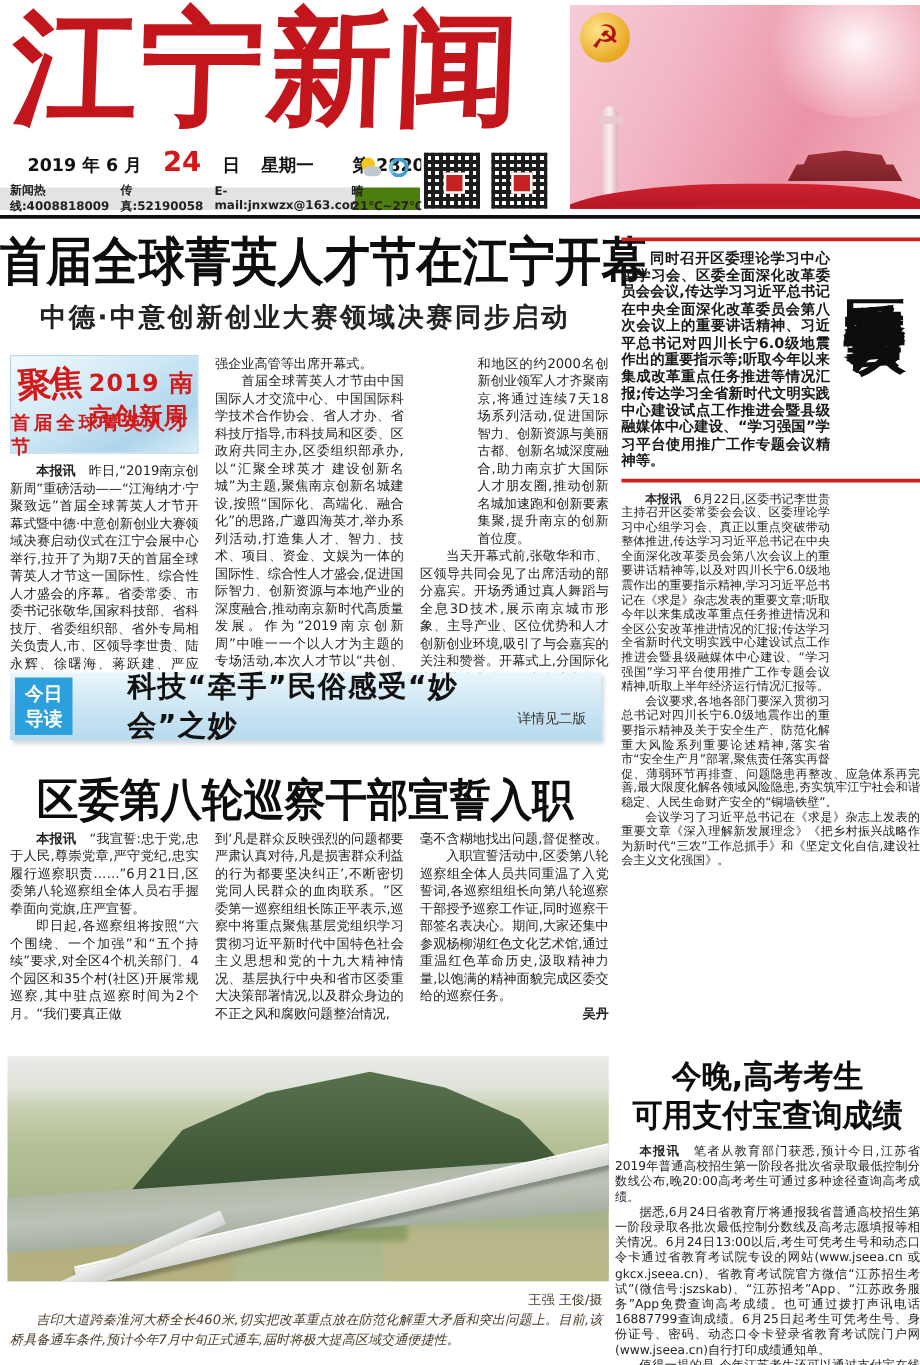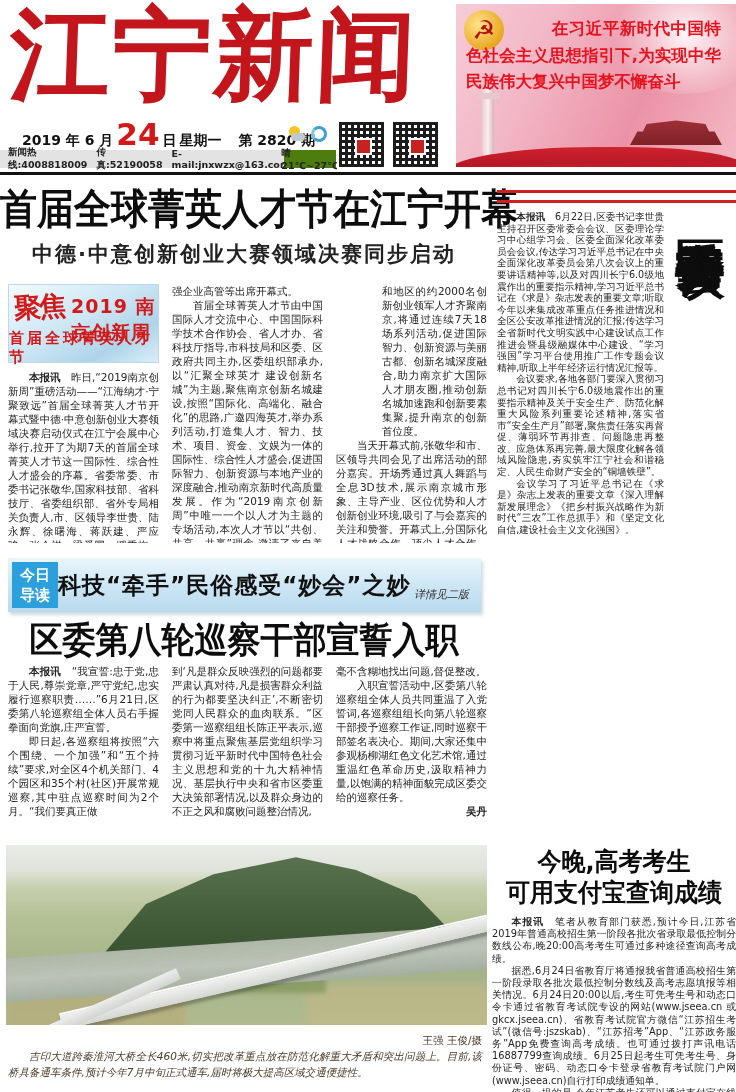--- a/index.html
+++ b/index.html
@@ -2,23 +2,23 @@
 <html><head>
 <meta charset="utf-8">
 <style>
   html,body{margin:0;padding:0;background:#fff;}
   .page{position:relative;width:736px;height:1092px;background:#fff;overflow:hidden;
         font-family:"DejaVu Sans","Liberation Sans",sans-serif;color:#1a1a1a;}
   
   .masthead-title{position:absolute;left:10px;top:-10px;width:445px;font-family:"DejaVu Serif","Liberation Serif",serif;
         font-size:100px;font-weight:bold;color:#c3161c;letter-spacing:2px;line-height:1.28;
         transform:skewX(-2deg);white-space:nowrap;}
-  .dateline{position:absolute;left:22px;top:121px;display:flex;align-items:baseline;gap:3px;
+  .dateline{position:absolute;left:22px;top:121px;display:flex;align-items:baseline;gap:17px;
         font-size:14px;font-weight:bold;color:#111;}
-  .dateline .day{font-size:31px;color:#d41818;line-height:.9;}
+  .dateline .day{font-size:22px;color:#d41818;line-height:.9;}
   .dateline .issue{margin-left:14px;}
   .infostrip{position:absolute;left:0;top:150px;width:280px;height:18px;background:#e3e3e3;
         display:flex;align-items:center;gap:9px;padding-left:8px;font-size:9.5px;font-weight:bold;color:#222;}
   .weatherchip{position:absolute;left:284px;top:150px;width:52px;height:18px;background:#4d7c0f;
         font-size:9.5px;font-weight:bold;color:#222;display:flex;align-items:center;justify-content:center;}
   .wicons{position:absolute;left:288px;top:126px;display:flex;gap:5px;}
   .sun{width:18px;height:18px;position:relative;}
   .sun:before{content:"";position:absolute;left:1px;top:0;width:11px;height:11px;border-radius:50%;background:#f5c520;}
   .sun:after{content:"";position:absolute;left:3px;top:7px;width:14px;height:8px;border-radius:8px;background:#bfc9d2;}
   .swirl{width:16px;height:16px;border-radius:50%;border:3px solid #3f9fd0;border-left-color:#7ec3e6;box-sizing:border-box;}
@@ -57,27 +57,27 @@
   .lead-cols{position:absolute;left:8px;top:284px;width:479px;height:259px;}
   .lead-cols .col{height:259px;}
   .focus{height:79px;margin-bottom:7px;position:relative;border:1px solid #bcd9ec;box-sizing:border-box;
         background:linear-gradient(150deg,#f2fafe 0%,#cde7f5 45%,#aed4ea 75%,#dceef8 100%);}
   .focus .zj{position:absolute;left:5px;top:4px;font-family:"DejaVu Serif","Liberation Serif",serif;
         font-size:27px;font-weight:bold;color:#d21a1a;transform:rotate(-4deg);letter-spacing:-2px;}
   .focus .l1{position:absolute;left:62px;top:9px;font-size:19px;font-weight:bold;color:#d21a1a;letter-spacing:1px;}
   .focus .l2{position:absolute;left:0;top:44px;width:100%;font-size:15px;font-weight:bold;
         color:#d21a1a;letter-spacing:3px;}
   
-  .brief{position:absolute;left:8px;top:558px;width:473px;height:54px;
+  .brief{position:absolute;left:8px;top:538px;width:473px;height:54px;
         background:linear-gradient(180deg,#eaf6fc 0%,#cbe5f4 55%,#b8dbee 100%);
-        box-shadow:2px 3px 3px rgba(120,150,170,.35);display:flex;align-items:center;}
+        box-shadow:2px 3px 3px rgba(120,150,170,.35);display:flex;align-items:center;gap:44px;}
   .brief .badge{width:46px;height:46px;margin-left:4px;background:#2ba0dd;color:#fff;font-weight:bold;
         font-size:15px;line-height:1.35;text-align:center;display:flex;flex-direction:column;justify-content:center;}
   .brief .btitle{flex:1;font-size:23px;font-weight:bold;color:#111;letter-spacing:1px;}
-  .brief .bnote{font-size:11px;font-style:italic;color:#333;margin-right:12px;margin-top:18px;}
+  .brief .bnote{font-size:11px;color:#333;margin-right:12px;margin-top:18px;}
   
   .insp-headline{position:absolute;left:0;top:616px;width:488px;text-align:center;font-size:33px;font-weight:bold;
         color:#0d0d0d;transform:scaleY(1.08);transform-origin:top;white-space:nowrap;}
   .insp-cols{position:absolute;left:8px;top:664px;width:479px;height:174px;}
   .insp-cols .col{height:174px;}
   .byline{font-weight:bold;text-align:right;text-indent:0;}
   
   .photo{position:absolute;left:6px;top:845px;width:481px;height:180px;overflow:hidden;
         background:linear-gradient(180deg,#e9ebe7 0%,#dfe3da 14%,#c6cfae 24%,#b4c096 40%,#a6b389 70%,#b0bb90 100%);}
   .ph-mtn{position:absolute;left:95px;top:6px;width:375px;height:106px;
@@ -143,21 +143,20 @@
   <div class="qr" style="left:393px;"></div>
   <div class="hrule"></div>
 
   <div class="banner">
     <div class="glow"></div>
     <div class="emblem">☭</div>
     <div class="pillar"></div>
     <div class="gate"></div>
     <div class="ribbon"></div>
     <div class="ribbon2"></div>
-    <div class="slogan">在习近平新时代中国特色社会主义思想指引下,为实现中华民族伟大复兴中国梦不懈奋斗</div>
   </div>
 
   <div class="lead-headline">首届全球菁英人才节在江宁开幕</div>
   <div class="lead-subhead">中德·中意创新创业大赛领域决赛同步启动</div>
 
   <div class="lead-cols cols">
     <div class="col">
       <div class="focus">
         <div class="zj">聚焦</div>
         <div class="l1">2019 南京创新周</div>
@@ -215,35 +214,36 @@
   <div class="caption">
     <span class="credit">王强 王俊/摄</span>
     <span style="text-indent:2em;display:inline-block;">吉印大道跨秦淮河大桥全长460米,切实把改革重点放在防范化解重大矛盾和突出问题上。目前,该桥具备通车条件,预计今年7月中旬正式通车,届时将极大提高区域交通便捷性。</span>
   </div>
 
   <div class="right-region">
     <div class="vhead">
       <span>区委常委会召开会议</span>
     </div>
     <div class="redrule"></div>
+    <p class="intro">同时召开区委理论学习中心组学习会、区委全面深化改革委员会会议,传达学习习近平总书记在中央全面深化改革委员会第八次会议上的重要讲话精神、习近平总书记对四川长宁6.0级地震作出的重要指示等;听取今年以来集成改革重点任务推进等情况汇报;传达学习全省新时代文明实践中心建设试点工作推进会暨县级融媒体中心建设、“学习强国”学习平台使用推广工作专题会议精神等。</p>
     <div class="redrule b"></div>
     <div class="cmt-body">
-      <p><b class="leadtag">本报讯</b>　<span>6月22日,区委书记李世贵主持召开区委常委会会议、区委理论学习中心组学习会、区委全面深化改革委员会会议,传达学习习近平总书记在中央全面深化改革委员会第八次会议上的重要讲话精神等,以及对四川长宁6.0级地震作出的重要指示精神,学习习近平总书记在《求是》杂志发表的重要文章;听取今年以来集成改革重点任务推进情况和全区公安改革推进情况的汇报;传达学习全省新时代文明实践中心建设试点工作推进会暨县级融媒体中心建设、“学习强国”学习平台使用推广工作专题会议精神,听取上半年经济运行情况汇报等。</span></p>
+      <p><b class="leadtag">本报讯</b>　<span>6月22日,区委书记李世贵主持召开区委常委会会议、区委理论学习中心组学习会、真正以重点突破带动整体推进,传达学习习近平总书记在中央全面深化改革委员会第八次会议上的重要讲话精神等,以及对四川长宁6.0级地震作出的重要指示精神,学习习近平总书记在《求是》杂志发表的重要文章;听取今年以来集成改革重点任务推进情况和全区公安改革推进情况的汇报;传达学习全省新时代文明实践中心建设试点工作推进会暨县级融媒体中心建设、“学习强国”学习平台使用推广工作专题会议精神,听取上半年经济运行情况汇报等。</span></p>
       <p>会议要求,各地各部门要深入贯彻习总书记对四川长宁6.0级地震作出的重要指示精神及关于安全生产、防范化解重大风险系列重要论述精神,落实省市“安全生产月”部署,聚焦责任落实再督促、薄弱环节再排查、问题隐患再整改、应急体系再完善,最大限度化解各领域风险隐患,夯实筑牢江宁社会和谐稳定、人民生命财产安全的“铜墙铁壁”。</p>
       <p>会议学习了习近平总书记在《求是》杂志上发表的重要文章《深入理解新发展理念》《把乡村振兴战略作为新时代“三农”工作总抓手》和《坚定文化自信,建设社会主义文化强国》。</p>
 
     </div>
   </div>
 
   <div class="gk">
     <div class="gk-h">
       <div>今晚,高考考生</div>
       <div>可用支付宝查询成绩</div>
     </div>
     <div class="gk-body">
       <p><b class="leadtag">本报讯</b>　<span>笔者从教育部门获悉,预计今日,江苏省2019年普通高校招生第一阶段各批次省录取最低控制分数线公布,晚20:00高考考生可通过多种途径查询高考成绩。</span></p>
-      <p>据悉,6月24日省教育厅将通报我省普通高校招生第一阶段录取各批次最低控制分数线及高考志愿填报等相关情况。6月24日20:00以后,考生可凭考生号和动态口令卡通过省教育考试院专设的网站(www.jseea.cn 或 gkcx.jseea.cn)、省教育考试院官方微信“江苏招生考试”(微信号:jszskab)、“江苏招考”App、“江苏政务服务”App免费查询高考成绩。也可通过拨打声讯电话16887799查询成绩。6月25日起考生可凭考生号、身份证号、密码、动态口令卡登录省教育考试院门户网(www.jseea.cn)自行打印成绩通知单。</p>
+      <p>据悉,6月24日省教育厅将通报我省普通高校招生第一阶段录取各批次最低控制分数线及高考志愿填报等相关情况。6月24日13:00以后,考生可凭考生号和动态口令卡通过省教育考试院专设的网站(www.jseea.cn 或 gkcx.jseea.cn)、省教育考试院官方微信“江苏招生考试”(微信号:jszskab)、“江苏招考”App、“江苏政务服务”App免费查询高考成绩。也可通过拨打声讯电话16887799查询成绩。6月25日起考生可凭考生号、身份证号、密码、动态口令卡登录省教育考试院门户网(www.jseea.cn)自行打印成绩通知单。</p>
       <p>值得一提的是,今年江苏考生还可以通过支付宝在线查分。具体步骤如下,打开支付宝,搜索“江苏高考查分”,进入江苏政务服务小程序“高考成绩查询”专区,输入准考证等信息,即可在线查分。</p>
 
     </div>
   </div>
 
 </div>
 
 </body></html>

